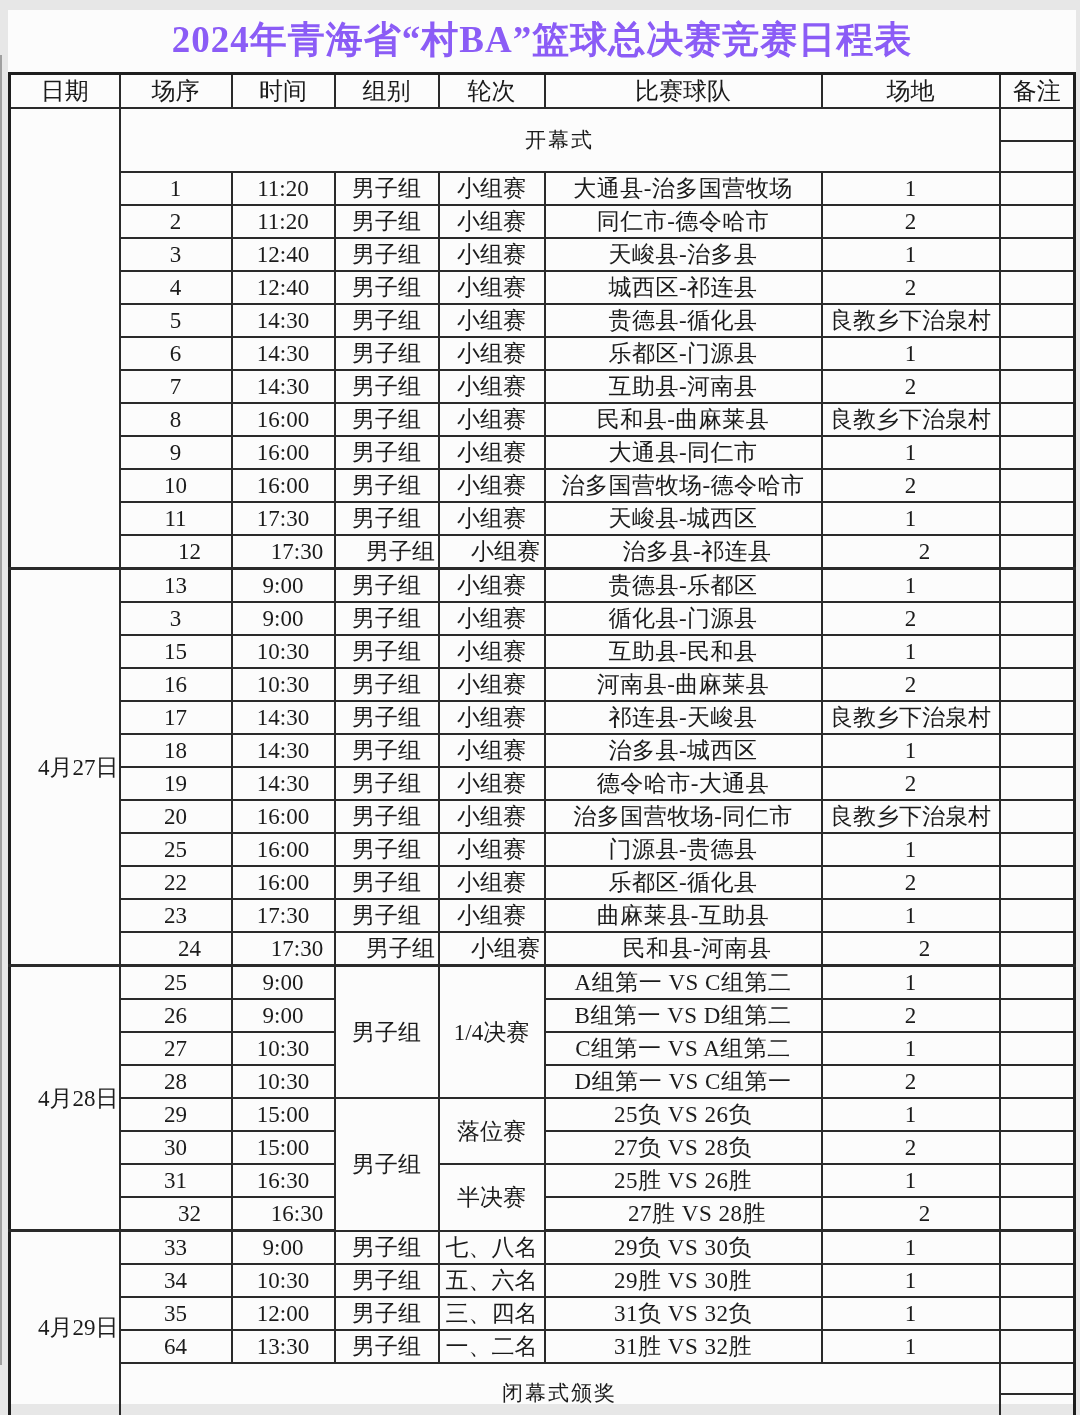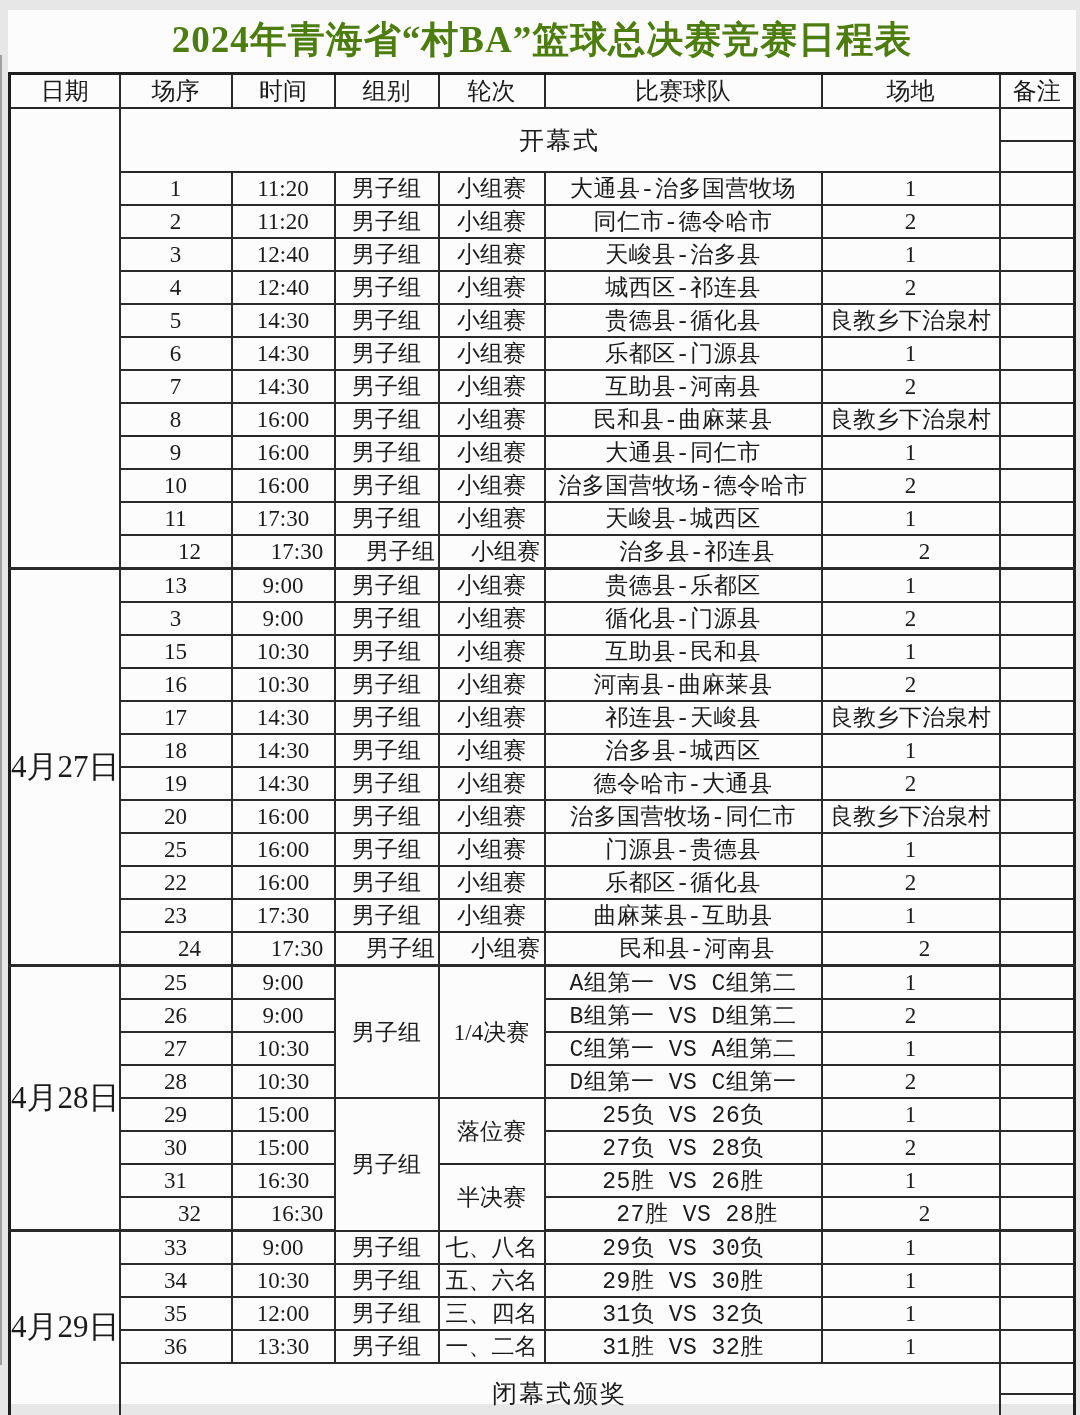--- a/index.html
+++ b/index.html
@@ -11,39 +11,39 @@
   .paper{
     position:absolute;left:8px;top:10px;width:1068px;height:1394px;
     background:#fcfcfc;
   }
   .edge-artifact{
     position:absolute;left:0;top:55px;width:2px;height:1310px;
     background:#4a4a4a;opacity:.45;
   }
   .title-block{
     height:62px;line-height:60px;text-align:center;
-    font-size:37px;font-weight:bold;color:#4d7c0f;letter-spacing:1px;
+    font-size:37px;font-weight:bold;color:#8b5cf6;letter-spacing:1px;
     white-space:nowrap;overflow:hidden;
   }
   table.sched{
     border-collapse:collapse;table-layout:fixed;width:1065px;
     border:3px solid #1e1e1e;
   }
   .sched th,.sched td{
     border:2px solid #2a2a2a;padding:0;margin:0;
     text-align:center;vertical-align:middle;
     font-weight:normal;color:#1b1b1b;font-size:23px;
     white-space:nowrap;overflow:hidden;
   }
   .sched th{font-size:24px;height:28px;}
   .sched td{height:30px;}
-  td.ceremony{height:62px;font-size:25px;letter-spacing:2px;}
+  td.ceremony{height:62px;font-size:21px;letter-spacing:2px;}
   tr.close-row td.ceremony{height:58px;}
-  td.date-cell{font-size:31px;}
-  td.teams-cell{letter-spacing:0.5px;font-family:Liberation Mono, monospace;}
+  td.date-cell{font-size:23px;text-align:right;}
+  td.teams-cell{letter-spacing:0.5px;}
   td.note-split{padding:0;vertical-align:top;}
   td.note-split .half{height:31px;box-sizing:border-box;}
   td.note-split .half + .half{border-top:2px solid #2a2a2a;}
   tr.close-row td.note-split .half{height:29px;}
   tr.gend td{border-bottom-width:3px;padding-left:28px;}
   td.gb{border-bottom-width:3px;}
 </style>
 </head>
 <body>
 
@@ -390,21 +390,21 @@
     <tr>
       <td>35</td>
       <td>12:00</td>
       <td>男子组</td>
       <td>三、四名</td>
       <td class="teams-cell">31负 VS 32负</td>
       <td>1</td>
       <td></td>
     </tr>
     <tr>
-      <td>36</td>
+      <td>64</td>
       <td>13:30</td>
       <td>男子组</td>
       <td>一、二名</td>
       <td class="teams-cell">31胜 VS 32胜</td>
       <td>1</td>
       <td></td>
     </tr>
     <tr class="close-row">
       <td class="ceremony" colspan="6">闭幕式颁奖</td>
       <td class="note-split">

